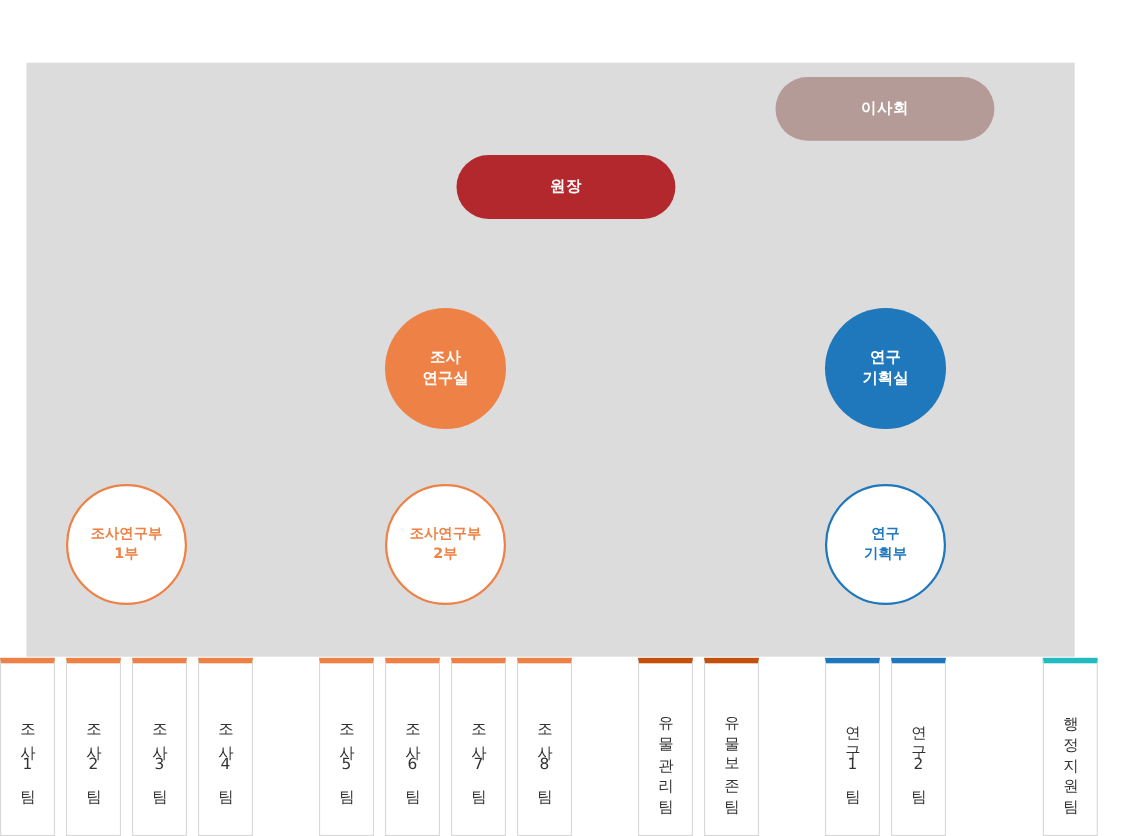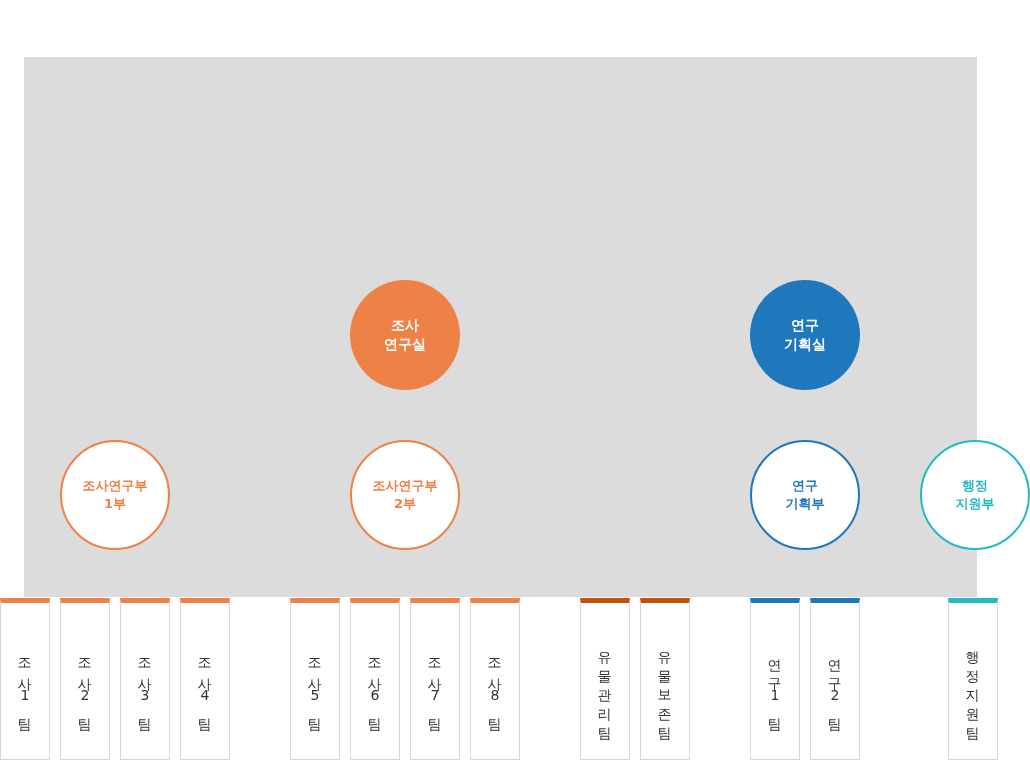--- a/index.html
+++ b/index.html
@@ -92,40 +92,44 @@
   .tt-teal{border-top-color:#22bcc0;}
 </style>
 </head>
 <body>
 
 <div id="chart">
 
   <div class="backdrop"></div>
 
 
+  <div class="pill pill-board">
+    <span>이사회</span>
+  </div>
 
+  <div class="pill pill-director">
+    <span>원장</span>
+  </div>
 
   <div class="circle circle-filled c-research-lab">조사
 연구실</div>
 
   <div class="circle circle-filled c-planning-lab">연구
 기획실</div>
 
   <div class="circle circle-outline c-dept1">조사연구부
 1부</div>
 
   <div class="circle circle-outline c-dept2">조사연구부
 2부</div>
 
 
   <div class="circle circle-outline c-resplan">연구
 기획부</div>
 
-  <div class="circle circle-outline c-admin">행정
-지원부</div>
 
   <div class="team-box tt-orange" style="left:0px;">
       <span class="team-label">조사1팀</span>
     </div>
   <div class="team-box tt-orange" style="left:60px;">
       <span class="team-label">조사2팀</span>
     </div>
   <div class="team-box tt-orange" style="left:120px;">
       <span class="team-label">조사3팀</span>
     </div>

